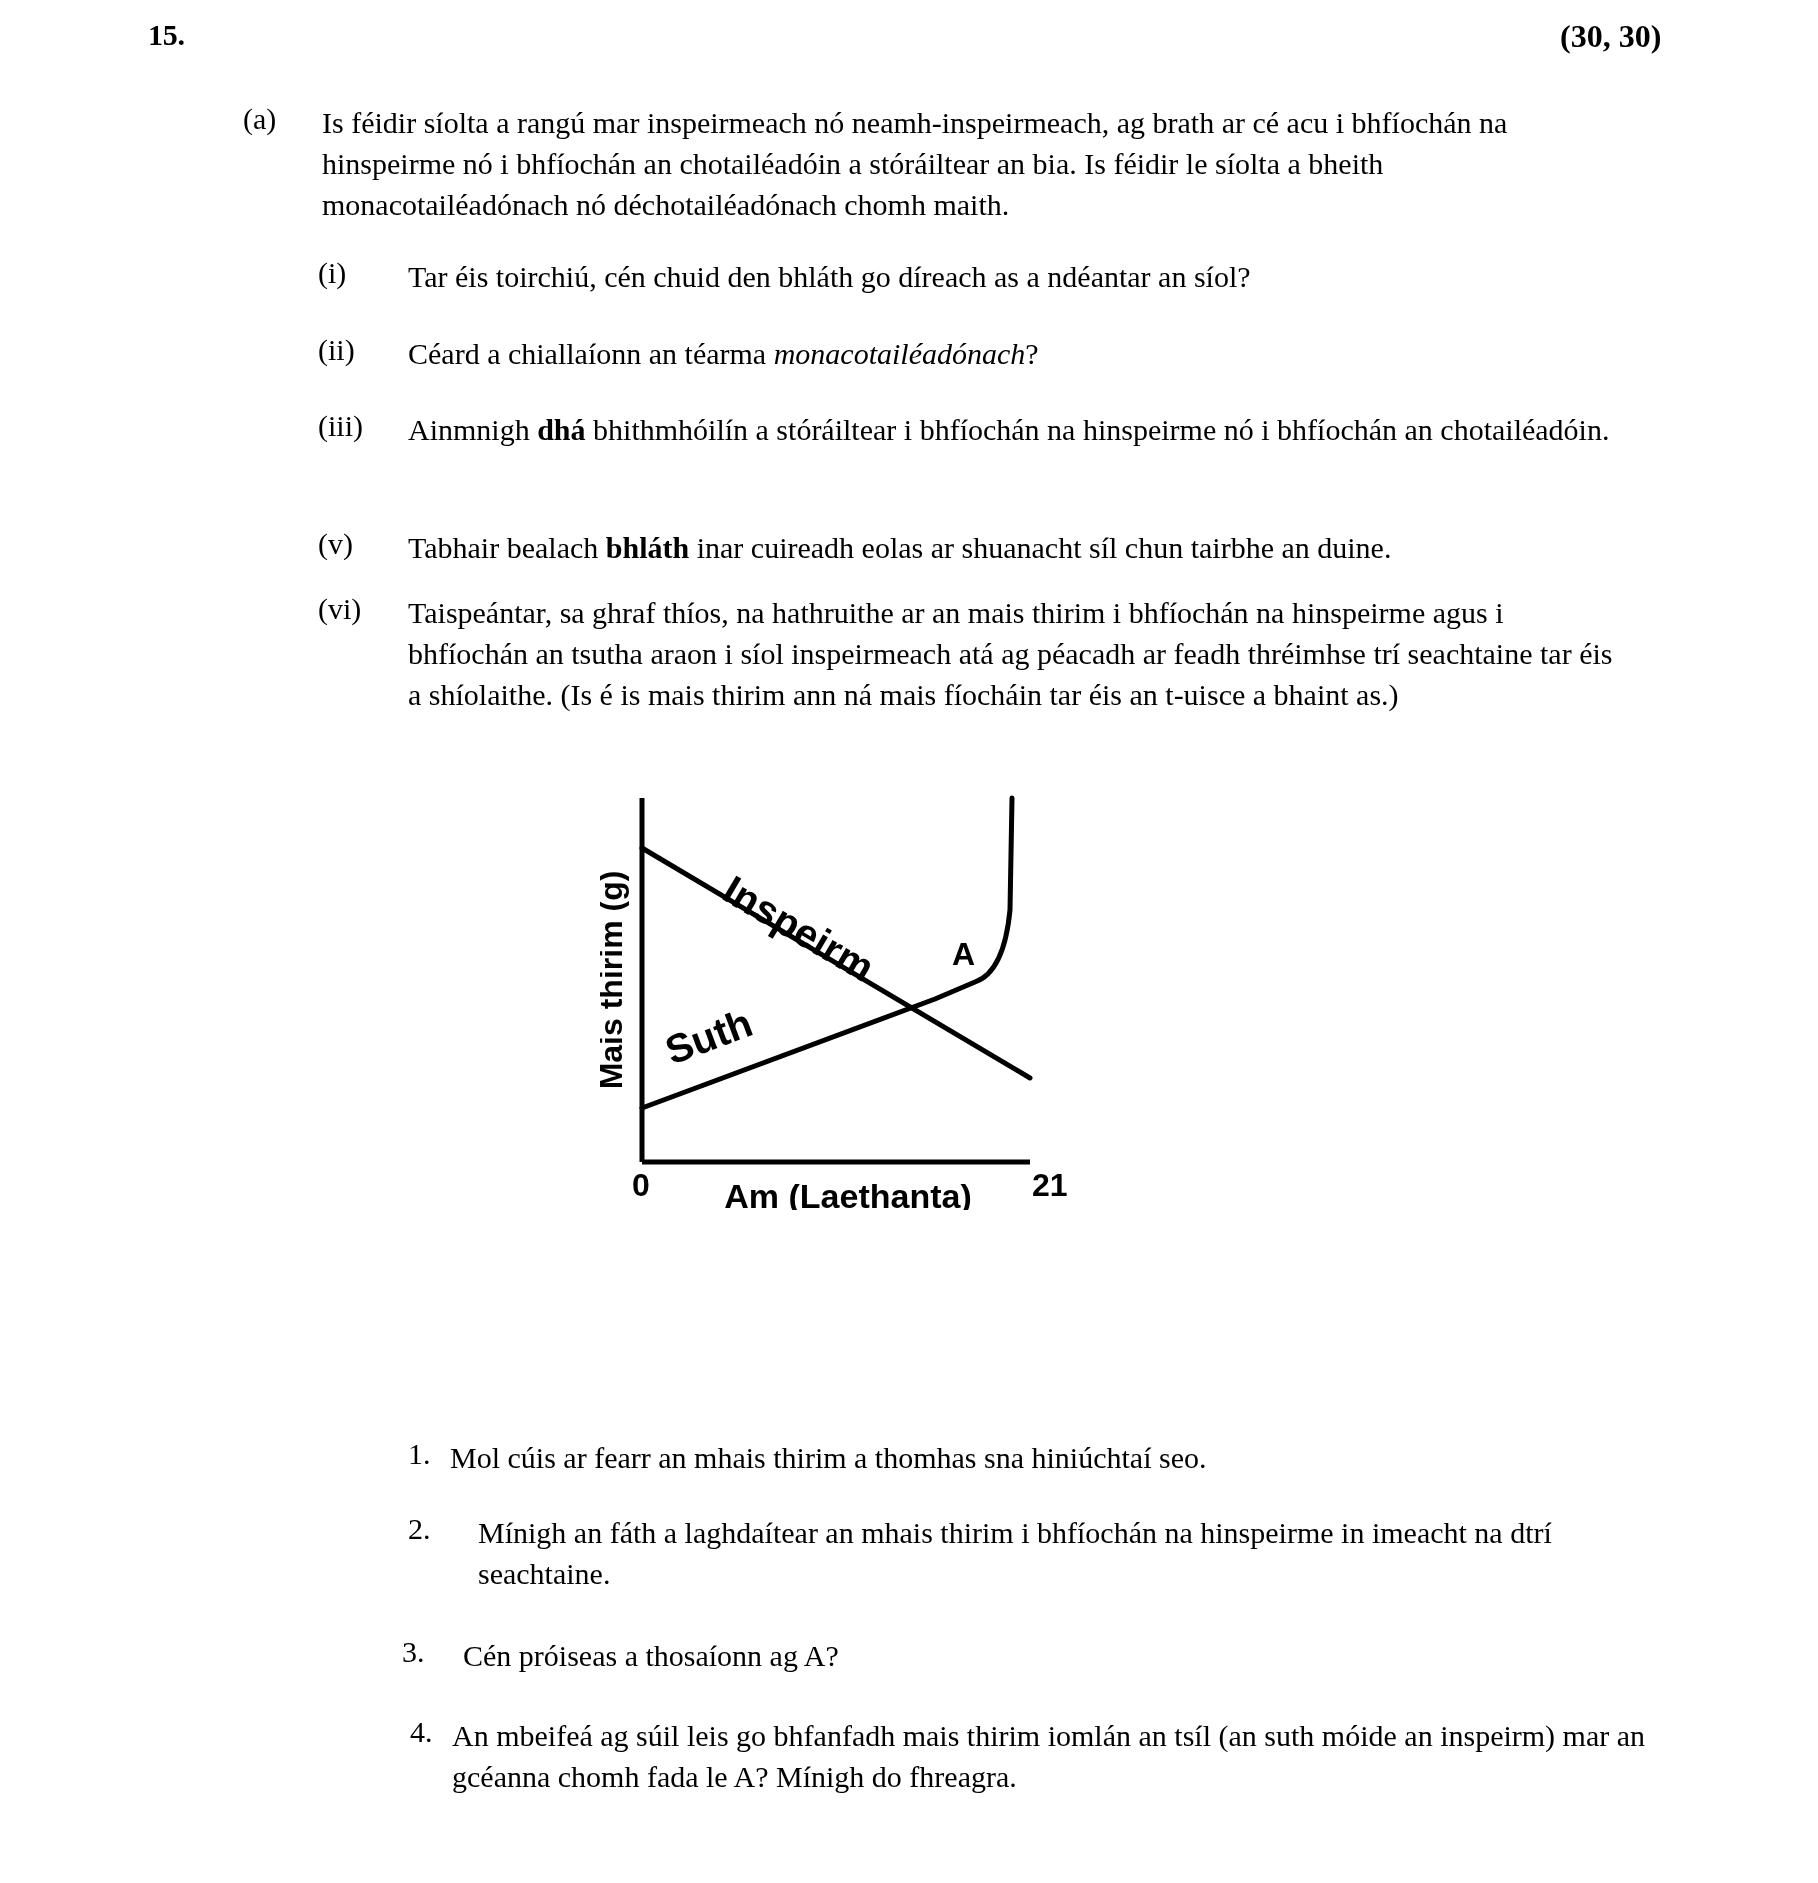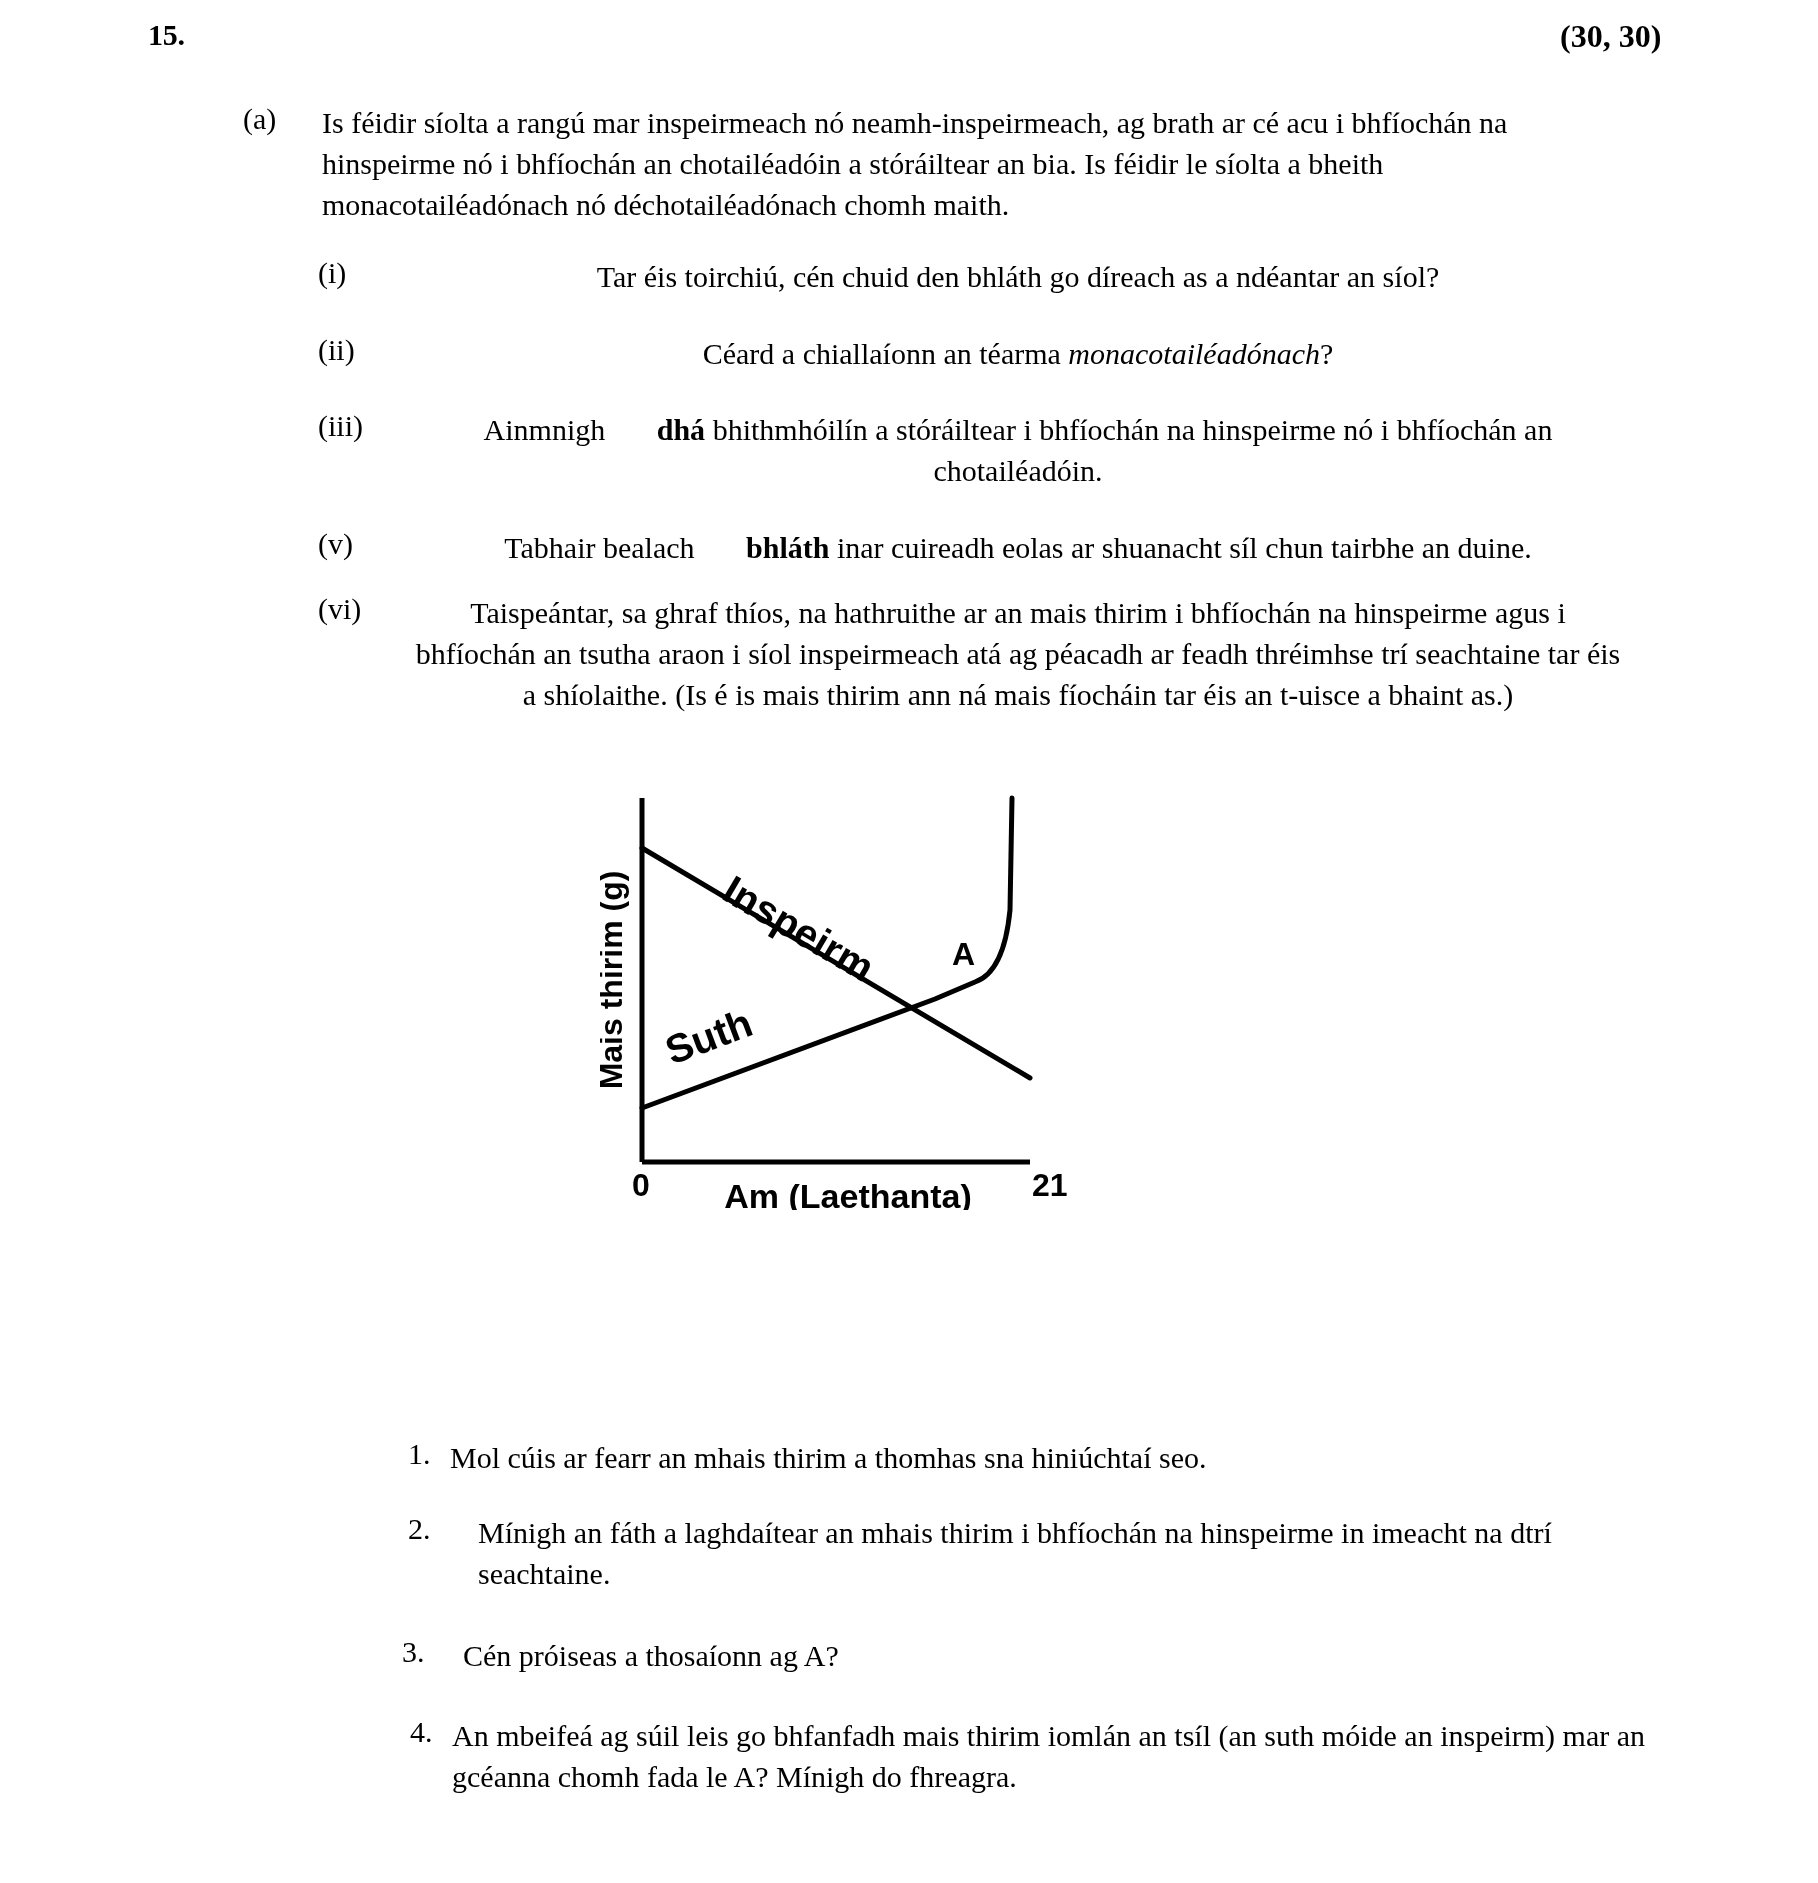--- a/index.html
+++ b/index.html
@@ -97,23 +97,22 @@
     top: 0;
     font-size: 30px;
   }
   .roman-text {
     position: absolute;
     left: 408px;
     top: 0;
     width: 1220px;
     font-size: 30px;
     line-height: 41px;
-    text-align: center;
-  }
-  .roman-text b { font-weight: bold; margin-left: 44px; }
+  }
+  .roman-text b { font-weight: bold; }
   .roman-text i { font-style: italic; }
 
   .it-i   { top: 256px; }
   .it-ii  { top: 333px; }
   .it-iii { top: 409px; }
   .it-v   { top: 527px; }
   .it-vi  { top: 592px; }
 
   
   .graph-wrap {

